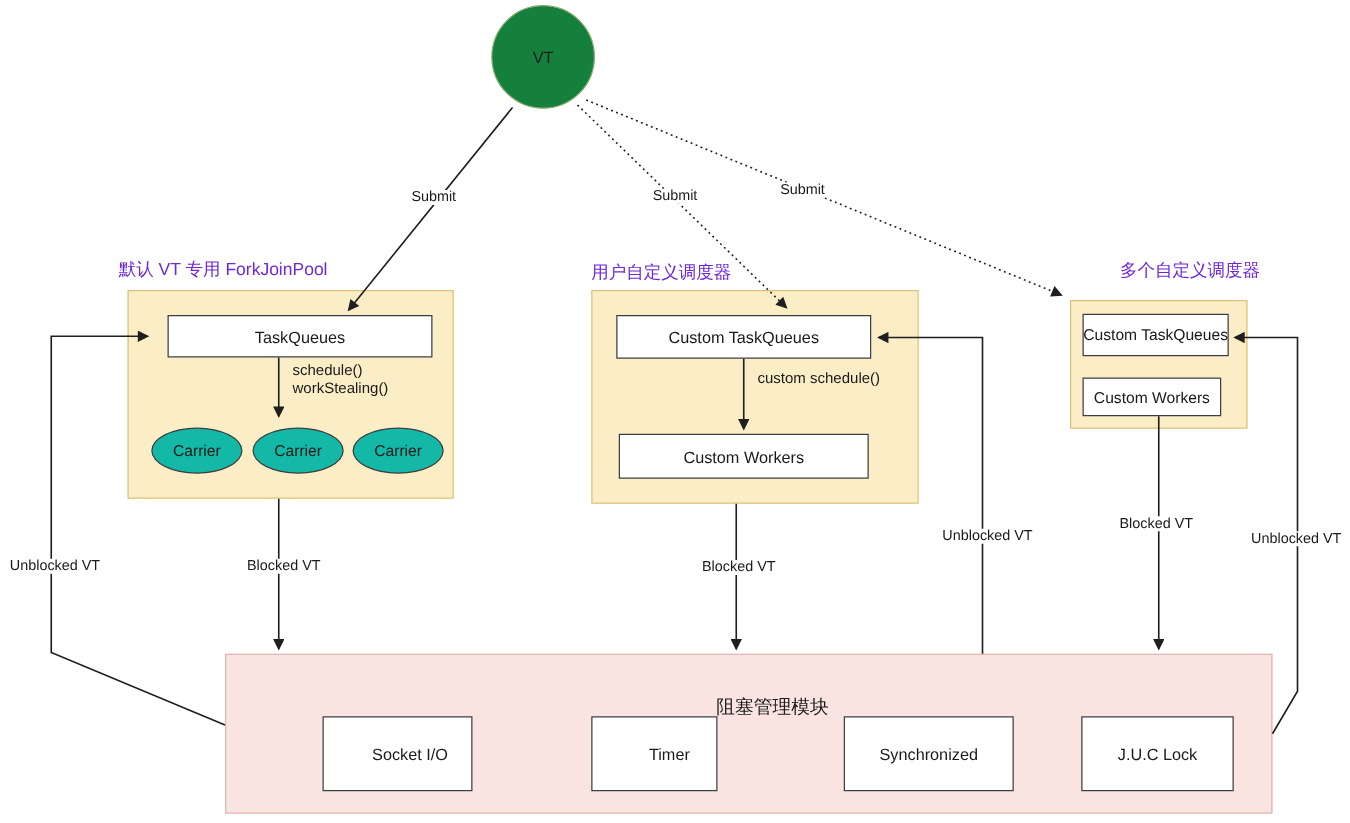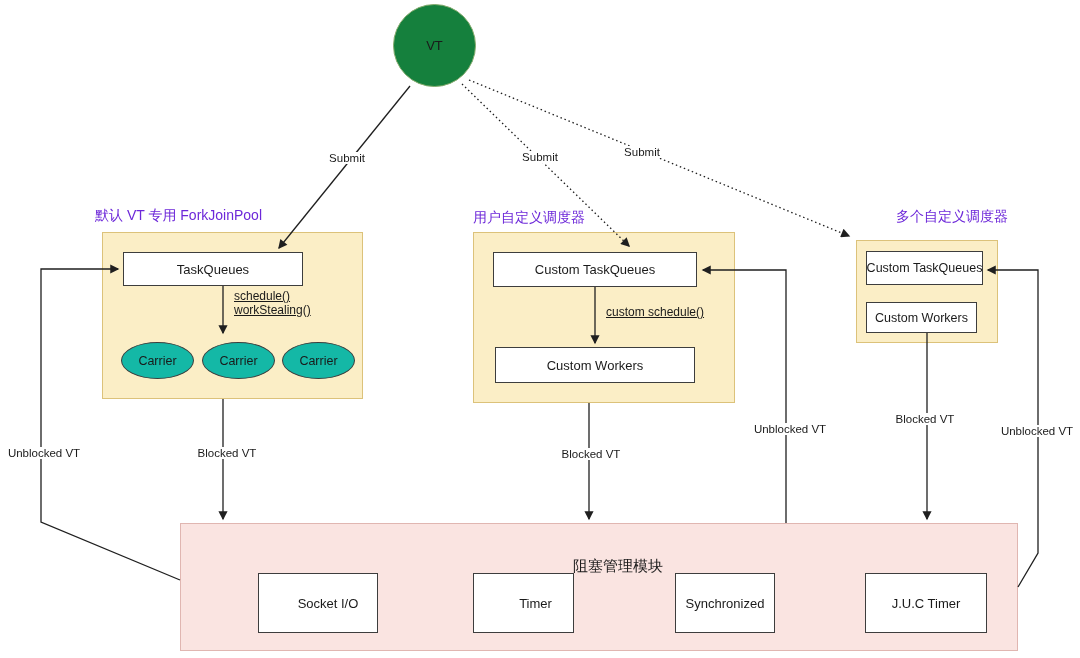--- a/index.html
+++ b/index.html
@@ -18,21 +18,21 @@
   }
   .pool{background:#fbeec6;border:1px solid #dcc27a;z-index:1;}
   .pool-forkjoin{left:102px;top:232px;width:261px;height:167px;}
   .pool-custom{left:473px;top:232px;width:262px;height:171px;}
   .pool-multi{left:856px;top:240px;width:142px;height:103px;}
   .whitebox{
     background:#ffffff;border:1px solid #3d3d3d;z-index:3;
     display:flex;align-items:center;justify-content:center;
     font-size:13px;white-space:nowrap;
   }
-  .tq-forkjoin{left:123px;top:252px;width:180px;height:34px;}
+  .tq-forkjoin{left:134px;top:252px;width:212px;height:34px;}
   .tq-custom{left:493px;top:252px;width:204px;height:35px;}
   .workers-custom{left:495px;top:347px;width:200px;height:36px;}
   .tq-multi{left:866px;top:251px;width:117px;height:34px;font-size:12.5px;}
   .workers-multi{left:866px;top:302px;width:111px;height:31px;font-size:12.5px;}
   .carrier{
     width:73px;height:37px;border-radius:50%;top:342px;
     background:#14b8a6;border:1px solid #3d3d3d;z-index:3;
     display:flex;align-items:center;justify-content:center;font-size:12.5px;
   }
   .carrier-1{left:121px;} .carrier-2{left:202px;} .carrier-3{left:282px;}
@@ -41,37 +41,37 @@
     left:180px;top:523px;width:838px;height:128px;
     background:#fae4e1;border:1px solid #e0b6b1;z-index:1;
   }
   .blocking-title{
     left:618px;top:566px;transform:translate(-50%,-50%);
     font-size:15px;z-index:2;white-space:nowrap;
   }
   .module{top:573px;height:60px;}
   .mod-socket{left:258px;width:120px;padding-left:20px;}
   .mod-timer{left:473px;width:101px;padding-left:24px;}
-  .mod-sync{left:675px;width:100px;}
+  .mod-sync{left:675px;width:136px;}
   .mod-juc{left:865px;width:122px;}
 
   .pool-title{
     font-size:14px;z-index:2;white-space:nowrap;color:#6d28d9;
   }
   .title-forkjoin{left:95px;top:207px;}
   .title-custom{left:473px;top:209px;}
   .title-multi{left:858px;top:208px;margin-left:38px;}
 
   
   .elabel{
     font-size:11.5px;z-index:6;white-space:nowrap;
     transform:translate(-50%,-50%);background:#ffffff;padding:0 3px;
   }
   .inpool{
-    font-size:12px;z-index:6;white-space:nowrap;line-height:13.5px;text-decoration:underline;
+    font-size:12px;z-index:6;white-space:nowrap;line-height:13.5px;
   }
 </style>
 </head>
 <body>
 
 <div class="canvas">
 
   <div class="abs pool pool-forkjoin"></div>
   <div class="abs pool pool-custom"></div>
   <div class="abs pool pool-multi"></div>
@@ -122,41 +122,41 @@
     <div>schedule()</div>
     <div>workStealing()</div>
   </div>
 
   <div class="abs whitebox tq-custom">
     <span>Custom TaskQueues</span>
   </div>
   <div class="abs whitebox workers-custom">
     <span>Custom Workers</span>
   </div>
-  <div class="abs inpool" style="left:606px;top:306px;text-align:center;">custom schedule()</div>
+  <div class="abs inpool" style="left:606px;top:296px;text-align:center;">custom schedule()</div>
 
   <div class="abs whitebox tq-multi">
     <span>Custom TaskQueues</span>
   </div>
   <div class="abs whitebox workers-multi">
     <span>Custom Workers</span>
   </div>
 
   <div class="abs blocking-title">阻塞管理模块</div>
   <div class="abs whitebox module mod-socket">
     <span>Socket I/O</span>
   </div>
   <div class="abs whitebox module mod-timer">
     <span>Timer</span>
   </div>
   <div class="abs whitebox module mod-sync">
     <span>Synchronized</span>
   </div>
   <div class="abs whitebox module mod-juc">
-    <span>J.U.C Timer</span>
+    <span>J.U.C Lock</span>
   </div>
 
   <div class="abs elabel" style="left:347px;top:158px;">Submit</div>
   <div class="abs elabel" style="left:540px;top:157px;">Submit</div>
   <div class="abs elabel" style="left:642px;top:152px;">Submit</div>
   <div class="abs elabel" style="left:227px;top:453px;">Blocked VT</div>
   <div class="abs elabel" style="left:591px;top:454px;">Blocked VT</div>
   <div class="abs elabel" style="left:925px;top:419px;">Blocked VT</div>
   <div class="abs elabel" style="left:44px;top:453px;">Unblocked VT</div>
   <div class="abs elabel" style="left:790px;top:429px;">Unblocked VT</div>

